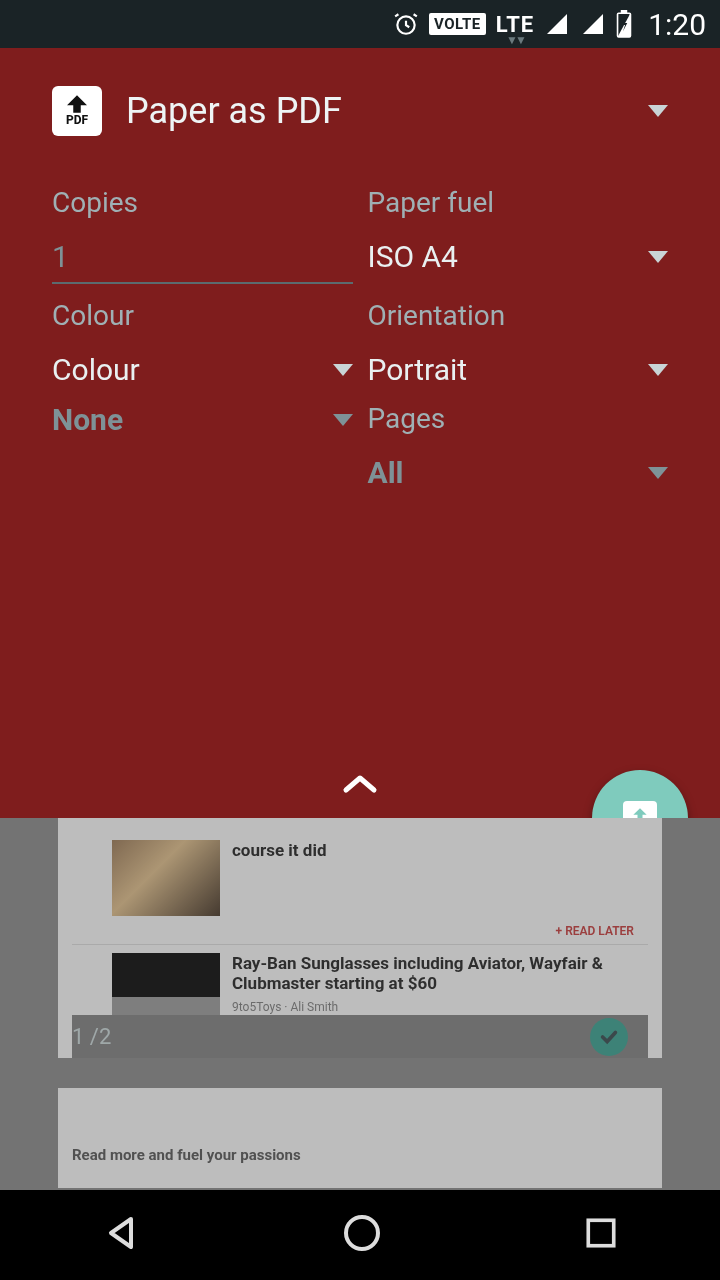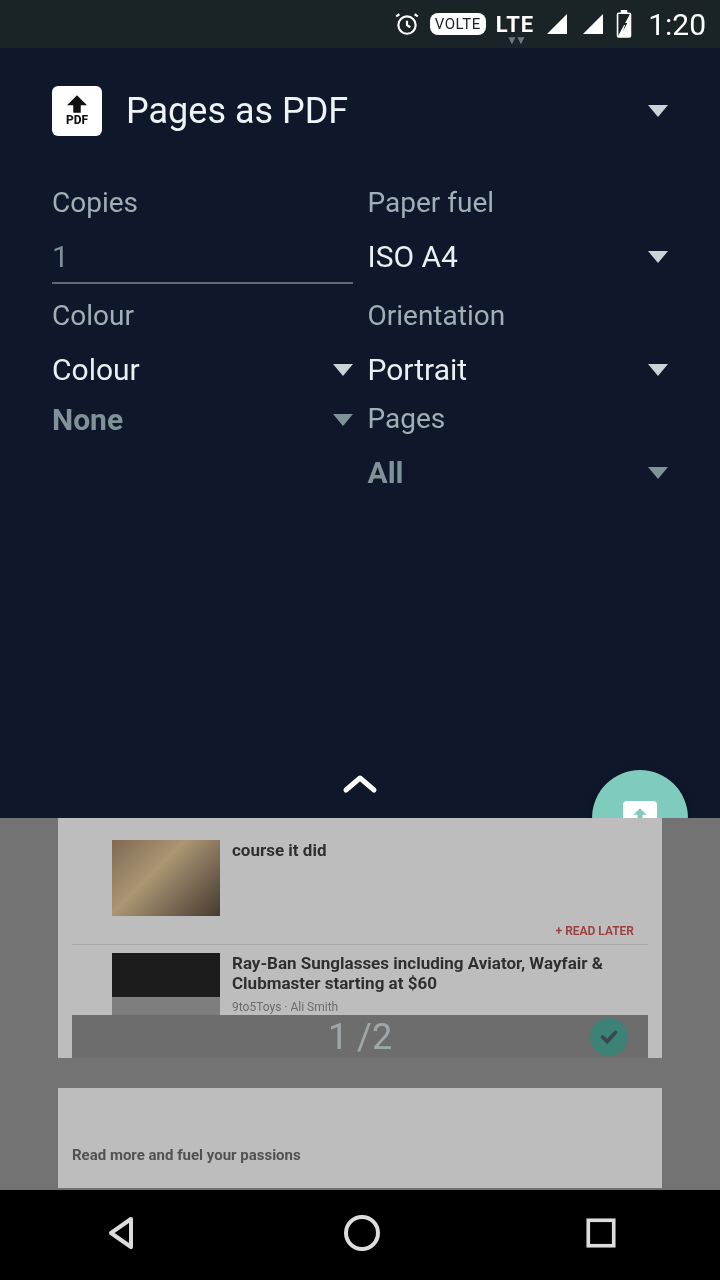--- a/index.html
+++ b/index.html
@@ -21,36 +21,36 @@
     padding: 0 14px;
     color: #fff;
     font-size: 22px;
     font-weight: 500;
   }
   .status-bar svg { display: block; }
   .volte-badge {
     background: #fff;
     color: #1a2326;
     font-size: 15px;
-    font-weight: 400;
+    font-weight: 700;
     padding: 2px 5px;
-    border-radius: 8px;
+    border-radius: 2px;
     letter-spacing: 0.5px;
   }
   .lte { font-weight: 700; font-size: 22px; letter-spacing: 1px; position: relative; }
   .lte .arrows {
     position: absolute; bottom: -10px; left: 50%; transform: translateX(-50%);
     font-size: 12px; color: #6b7a7e; letter-spacing: -3px;
   }
   .clock { font-size: 30px; font-weight: 400; margin-left: 6px; }
 
   
   .settings {
     height: 770px;
-    background: #0f172a;
+    background: #7f1d1d;
     padding: 38px 52px 0 52px;
     position: relative;
   }
   .title-row {
     display: flex;
     align-items: center;
     gap: 24px;
     margin-bottom: 50px;
   }
   .pdf-icon {
@@ -150,22 +150,22 @@
   .art-body { flex: 1; }
   .art-title { color: #1a1a1a; font-size: 17px; font-weight: 700; line-height: 1.2; }
   .art-meta { color: #6e6e6e; font-size: 12px; margin-top: 6px; }
   .read-later {
     position: absolute; right: 14px; bottom: 6px;
     color: #b03030; font-size: 12px; font-weight: 600;
   }
   .pagebar {
     position: absolute; bottom: 0; left: 14px; right: 14px;
     height: 43px; background: #717171;
-    display: flex; align-items: center; justify-content: center;
-    color: #b6c2c3; font-size: 36px;
+    display: flex; align-items: center; justify-content: flex-start;
+    color: #b6c2c3; font-size: 22px;
   }
   .page-badge {
     position: absolute; right: 20px;
     width: 38px; height: 38px; border-radius: 50%;
     background: #2f8e7f;
     display:flex;align-items:center;justify-content:center;
   }
   .page-bottom-text { text-align:left; color:#4a4a4a; font-size:15px; font-weight:700; padding-top: 44px; }
 
   
@@ -206,21 +206,21 @@
 
 <div class="settings">
 
   <div class="title-row">
     <div class="pdf-icon">
       <svg width="30" height="18" viewBox="0 0 24 14">
           <path d="M12 0 L20 8 L15 8 L15 14 L9 14 L9 8 L4 8 Z" fill="#111"></path>
         </svg>
       <span style="font-size:12px;font-weight:800;color:#111">PDF</span>
     </div>
-    <span class="title-text">Pages as PDF</span>
+    <span class="title-text">Paper as PDF</span>
     <span class="caret-down title-caret"></span>
   </div>
 
   <div class="opts">
     <div class="opt">
       <span class="opt-label">Copies</span>
       <div class="copies-input">1</div>
     </div>
 
     <div class="opt">

